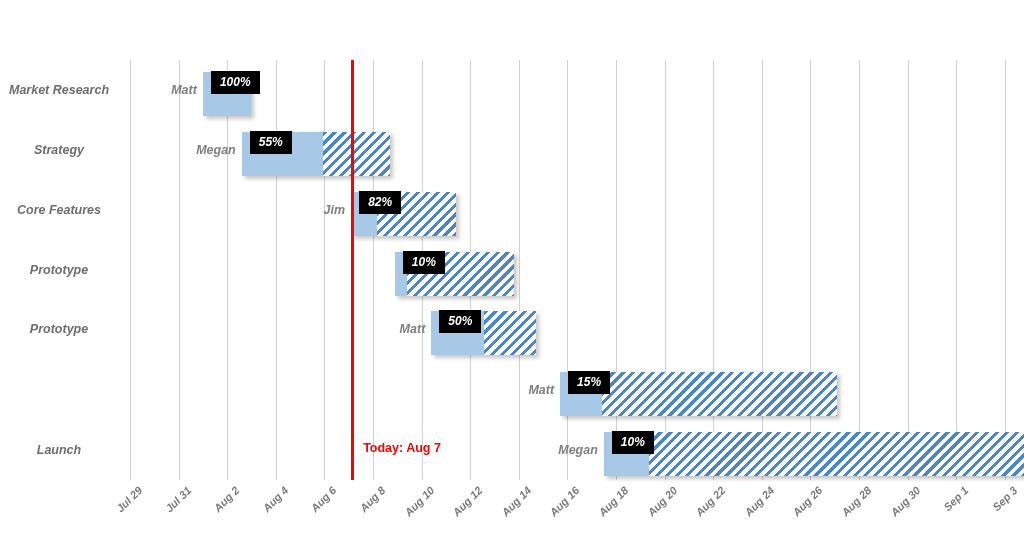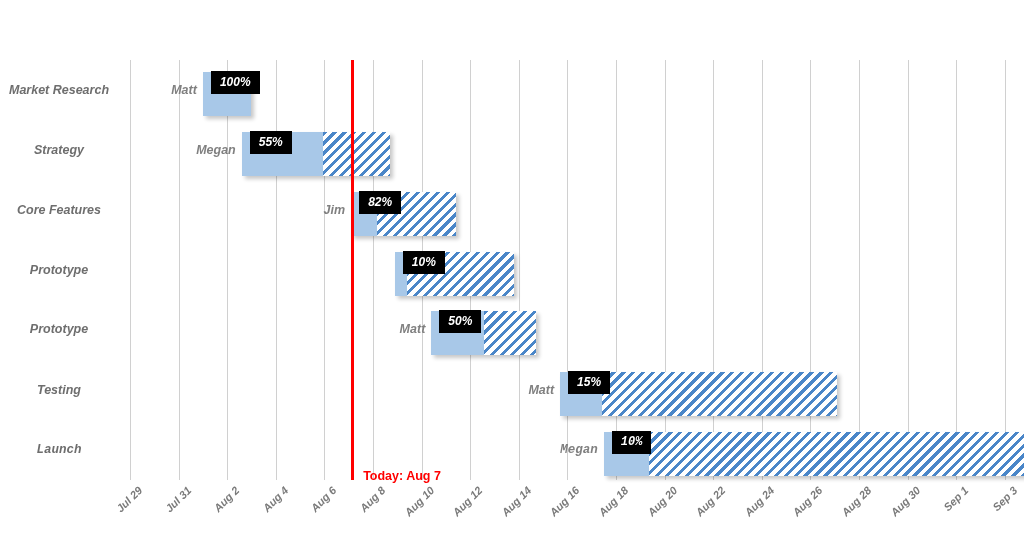--- a/index.html
+++ b/index.html
@@ -236,40 +236,39 @@
         <div class="task-row" style="top: 239px;">
           <div class="task-label">Prototype</div>
           <div class="resource-label" style="left: 211.32px; width: 90px;">Matt</div>
           <div class="bar-wrap" style="left: 301.32px; width: 104.49px;">
             <div class="bar-done" style="width: 52.245px;"></div>
             <div class="bar-remain" style="left: 52.245px; width: 52.245px;"></div>
           </div>
           <div class="pct-badge" style="left: 309.32px;">50%</div>
         </div>
         <div class="task-row" style="top: 300px;">
-          <div class="task-label">Testing</div>
           <div class="resource-label" style="left: 340.11px; width: 90px;">Matt</div>
           <div class="bar-wrap" style="left: 430.11px; width: 277.02px;">
             <div class="bar-done" style="width: 41.553px;"></div>
             <div class="bar-remain" style="left: 41.553px; width: 235.467px;"></div>
           </div>
           <div class="pct-badge" style="left: 438.11px;">15%</div>
         </div>
-        <div class="task-row" style="top: 360px; font-family: Liberation Mono, monospace;">
+        <div class="task-row" style="top: 360px;">
           <div class="task-label">Launch</div>
           <div class="resource-label" style="left: 383.85px; width: 90px;">Megan</div>
           <div class="bar-wrap" style="left: 473.85px; width: 451.98px;">
             <div class="bar-done" style="width: 45.198px;"></div>
             <div class="bar-remain" style="left: 45.198px; width: 406.782px;"></div>
           </div>
           <div class="pct-badge" style="left: 481.85px;">10%</div>
         </div>
       </div>
     <div id="today-line" style="left: 221.13px;"></div>
-    <div id="today-label" style="left: 233.13px; top: 380px; margin-top: 28px;">Today: Aug 7</div>
+    <div id="today-label" style="left: 233.13px; top: 380px;">Today: Aug 7</div>
   </div>
 
   <div id="x-axis">
       <div class="x-tick" style="left: -46px; width: 52px;">Jul 29</div>
       <div class="x-tick" style="left: 2.6px; width: 52px;">Jul 31</div>
       <div class="x-tick" style="left: 51.2px; width: 52px;">Aug 2</div>
       <div class="x-tick" style="left: 99.8px; width: 52px;">Aug 4</div>
       <div class="x-tick" style="left: 148.4px; width: 52px;">Aug 6</div>
       <div class="x-tick" style="left: 197px; width: 52px;">Aug 8</div>
       <div class="x-tick" style="left: 245.6px; width: 52px;">Aug 10</div>

